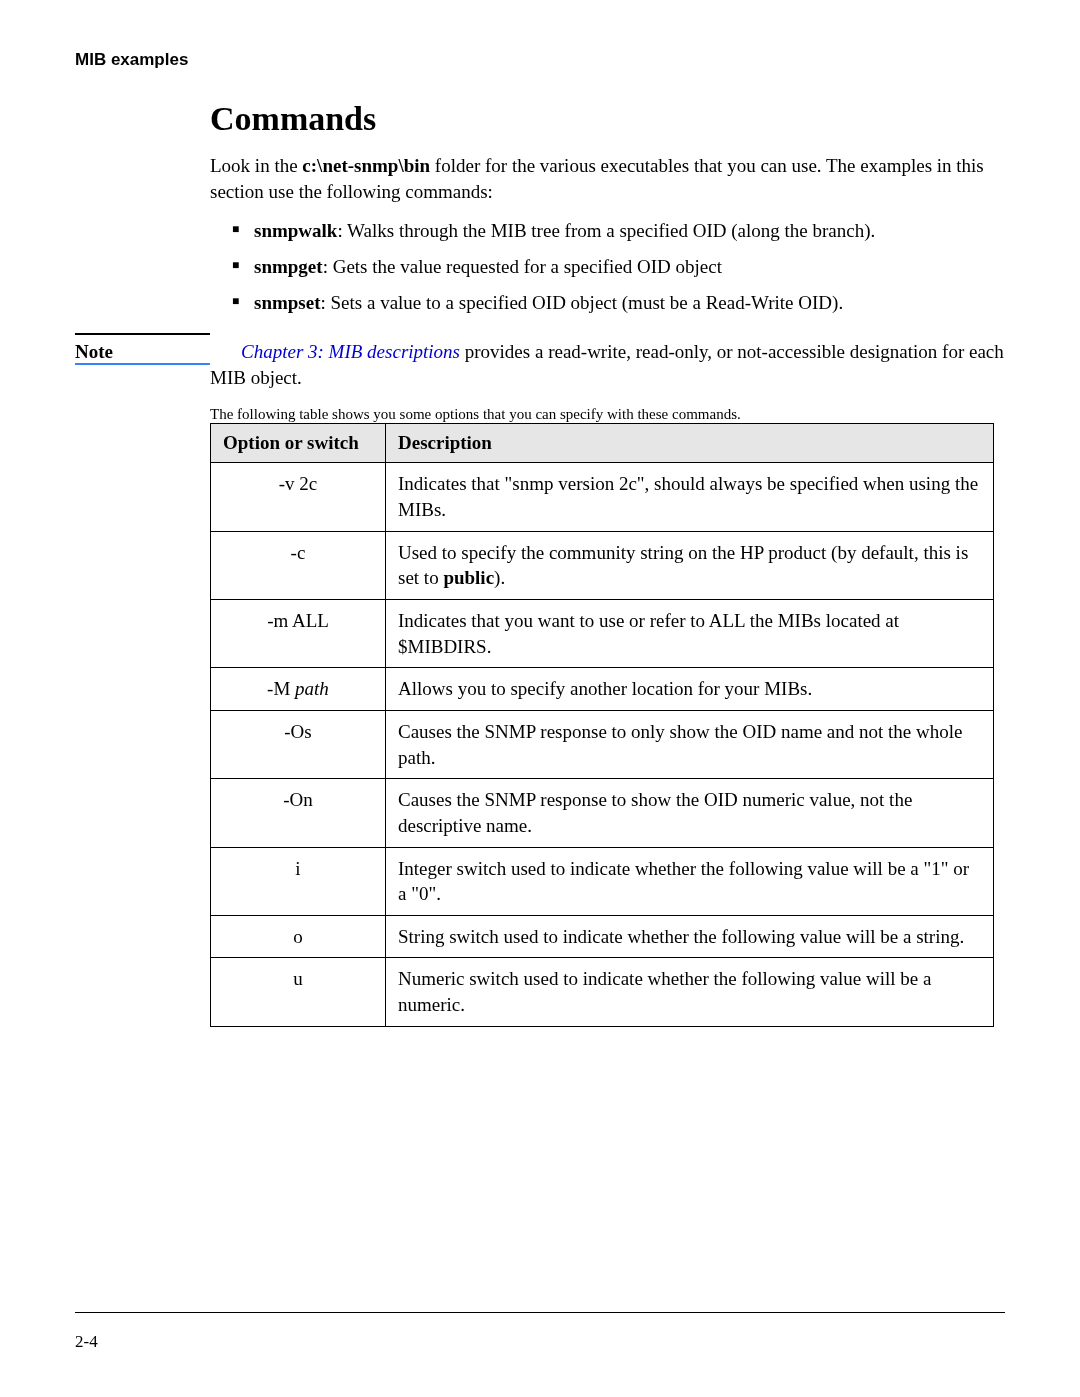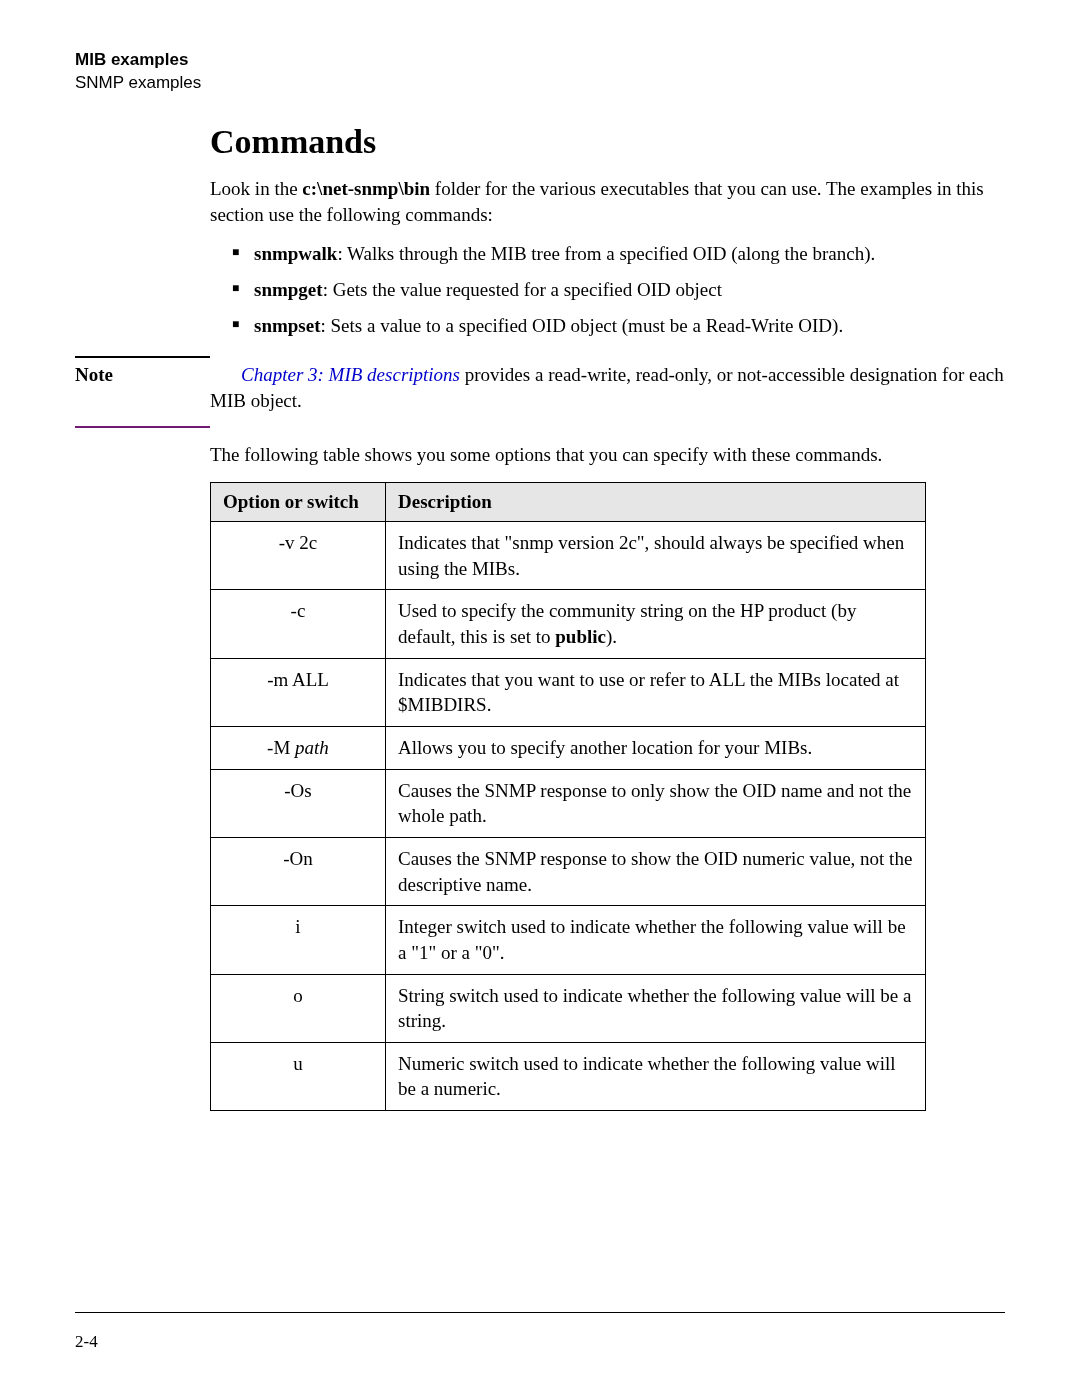--- a/index.html
+++ b/index.html
@@ -59,47 +59,45 @@
     }
     .note-row {
       display: flex;
       gap: 0;
       margin-bottom: 16px;
     }
     .note-label {
       width: 135px;
       flex-shrink: 0;
       border-top: 2px solid #000;
-      border-bottom: 2px solid #701a75;
+      border-bottom: 2px solid #3b82f6;
       padding-top: 6px;
-      padding-bottom: 40px;
       height: fit-content;
     }
     .note-label span {
       font-weight: bold;
       font-size: 19px;
     }
     .note-text {
       font-size: 19px;
       line-height: 1.35;
       padding-top: 6px;
     }
     .link-text {
       color: #0000cc;
       font-style: italic;
       margin-left: 31px;
     }
     .table-intro {
-      font-size: 19px;
-      margin-bottom: 16px;
+      font-size: 15px;
       margin-left: 135px;
     }
     .opt-table {
       border-collapse: collapse;
-      width: 716px;
+      width: 784px;
       margin-left: 135px;
       font-size: 19px;
     }
     .opt-table th {
       background: #e6e6e6;
       border: 1px solid #000;
       padding: 8px 12px;
       text-align: left;
       font-weight: bold;
     }
@@ -126,21 +124,20 @@
       padding-top: 19px;
       font-size: 17px;
     }
     b { font-weight: bold; }
   </style>
 </head>
 <body>
 
 <div class="header-block">
   <div class="header-title">MIB examples</div>
-  <div class="header-sub">SNMP examples</div>
 </div>
 
 <div class="content">
   <h1 class="main-heading">Commands</h1>
 
   <p class="body-text">
     <span>Look in the </span><b>c:\net-snmp\bin</b><span> folder for the various executables that you can use. The examples in this section use the following commands:</span>
   </p>
 
   <ul class="command-list">

